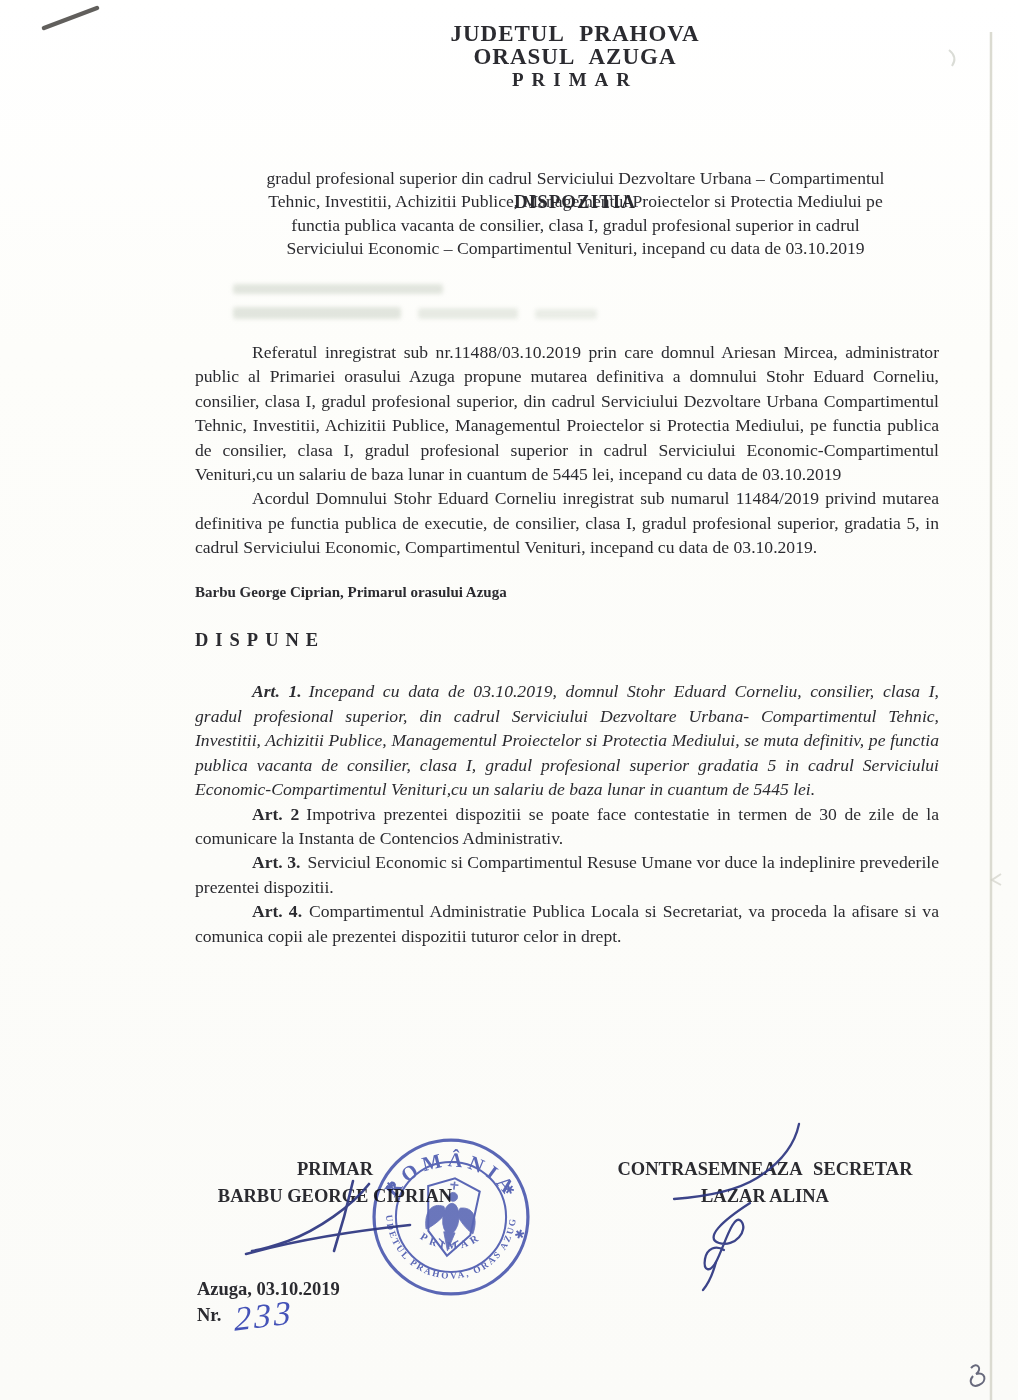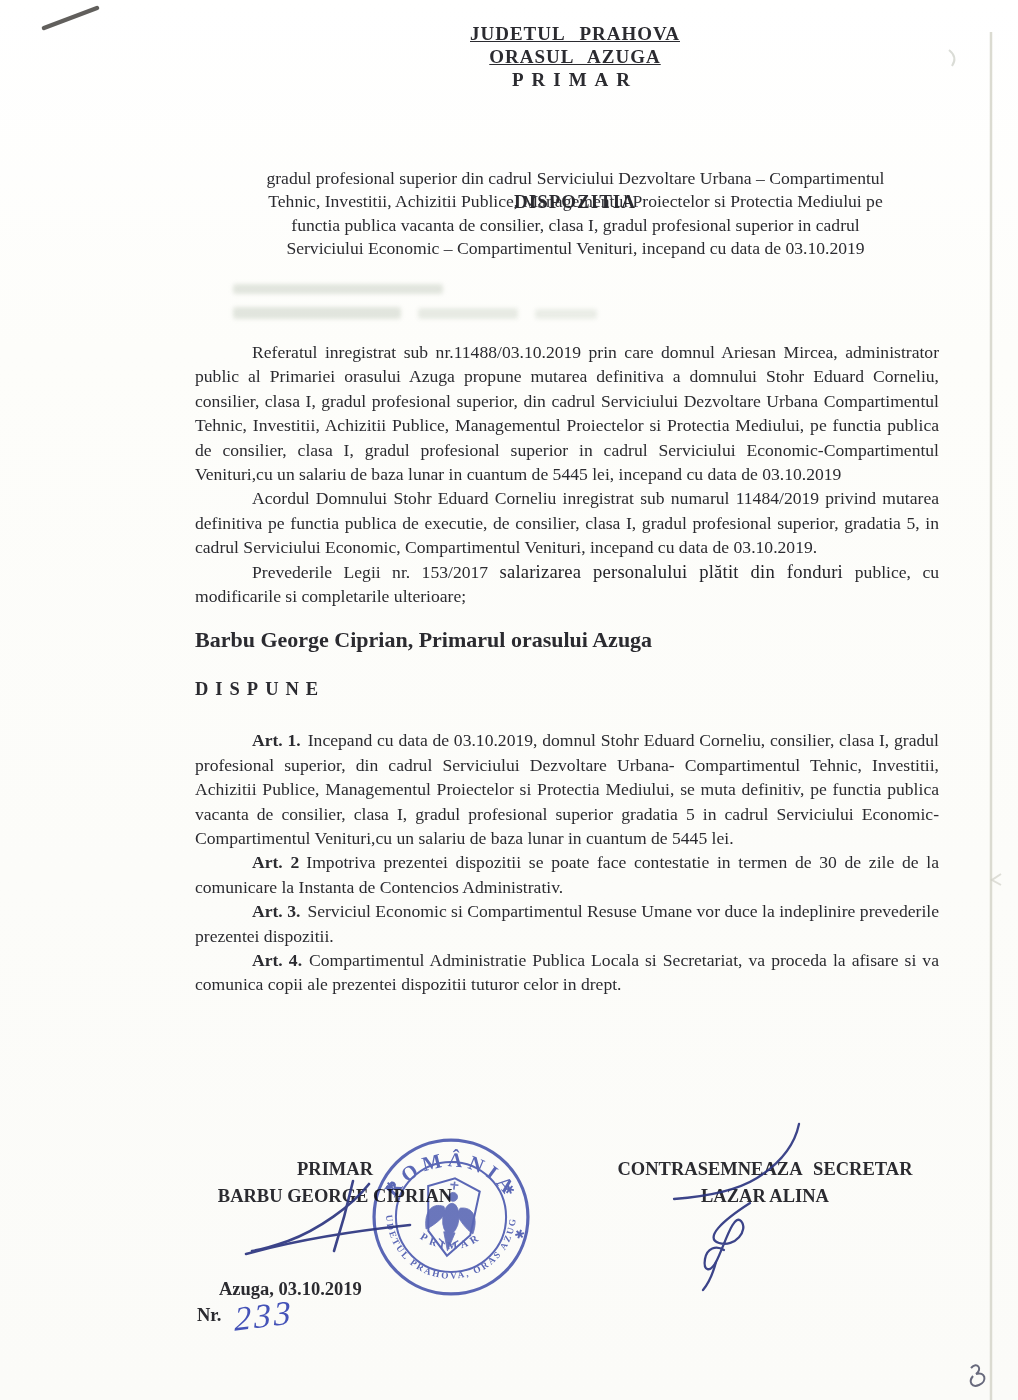--- a/index.html
+++ b/index.html
@@ -5,41 +5,41 @@
   html,body{margin:0;padding:0;background:#ffffff;}
   .page{
     position:relative;width:1018px;height:1400px;overflow:hidden;
     background:linear-gradient(180deg,#ffffff 0%,#fdfdfa 25%,#fbfbf8 100%);
     font-family:"Liberation Serif","DejaVu Serif",serif;
     color:#2b2b30;
   }
   
   .header{position:absolute;top:22px;left:195px;width:760px;text-align:center;font-weight:bold;}
   .header .country{font-size:19px;letter-spacing:7px;line-height:24px;}
-  .header .county,.header .city{font-size:19px;letter-spacing:1px;word-spacing:9px;line-height:23px;text-decoration:underline;}
+  .header .county,.header .city{font-size:23px;letter-spacing:1px;word-spacing:9px;line-height:23px;}
   .header .office{font-size:19px;letter-spacing:8px;line-height:24px;}
   .title-block{position:absolute;top:143px;left:195px;width:760px;text-align:center;margin-top:48px;}
   .doc-title{font-size:19px;font-weight:bold;letter-spacing:1px;}
   .subtitle{position:absolute;top:167px;left:178px;width:795px;text-align:center;font-size:17.6px;line-height:23.4px;}
   
   .ghost{position:absolute;background:rgba(148,162,140,0.26);filter:blur(2.2px);border-radius:3px;}
   
   .body-flow{position:absolute;top:322px;left:195px;width:744px;font-size:17.6px;line-height:24.4px;margin-top:18px;}
   .body-flow p{margin:0;text-align:justify;text-indent:57px;}
   .emph-seg{font-size:18.6px;letter-spacing:0.2px;color:#232329;}
-  .issuer{margin-top:20px !important;font-weight:bold;text-align:center;text-indent:0 !important;font-size:22px;}
+  .issuer{margin-top:20px !important;font-weight:bold;text-align:center;text-indent:0 !important;font-size:15px;}
   .dispune{margin-top:24px !important;text-align:center;text-indent:0 !important;font-weight:bold;font-size:18.5px;letter-spacing:7px;}
-  .articles p.first{margin-top:27px !important;}
+  .articles p.first{margin-top:27px !important;font-style:italic;}
   .art-label{font-weight:bold;margin-right:7px;}
   
   .sig-left{position:absolute;top:1156px;left:195px;width:280px;text-align:center;font-weight:bold;font-size:18.5px;line-height:27px;}
   .sig-right{position:absolute;top:1156px;left:595px;width:340px;text-align:center;font-weight:bold;font-size:18.5px;line-height:27px;}
   .sig-right .role{word-spacing:7px;}
   
-  .footer-place{position:absolute;top:1279px;left:197px;font-weight:bold;font-size:18.5px;margin-left:22px;}
+  .footer-place{position:absolute;top:1279px;left:197px;font-weight:bold;font-size:18.5px;}
   .footer-nr{position:absolute;top:1297px;left:197px;font-weight:bold;font-size:18.5px;}
   .hand-number{
     display:inline-block;font-style:italic;font-weight:normal;
     font-size:34px;letter-spacing:3px;transform:rotate(-7deg) skewX(-6deg);
     margin-left:12px;vertical-align:-6px;
   }
   .stamp-wrap{position:absolute;left:370px;top:1136px;width:162px;height:162px;opacity:.82;mix-blend-mode:multiply;}
   .ink-overlay{position:absolute;left:0;top:0;pointer-events:none;z-index:6;}
 </style>
 </head>
@@ -89,21 +89,20 @@
   </div>
 
   <div class="ghost" style="left:233px;top:284px;width:210px;height:10px;"></div>
   <div class="ghost" style="left:233px;top:307px;width:168px;height:12px;"></div>
   <div class="ghost" style="left:418px;top:308px;width:100px;height:11px;opacity:.8;"></div>
   <div class="ghost" style="left:535px;top:309px;width:62px;height:10px;opacity:.7;"></div>
 
   <div class="body-flow">
     <p>Referatul inregistrat sub nr.11488/03.10.2019 prin care domnul Ariesan Mircea, administrator public al Primariei orasului Azuga propune mutarea definitiva a domnului Stohr Eduard Corneliu, consilier, clasa I, gradul profesional superior, din cadrul Serviciului Dezvoltare Urbana Compartimentul Tehnic, Investitii, Achizitii Publice, Managementul Proiectelor si Protectia Mediului, pe functia publica de consilier, clasa I, gradul profesional superior in cadrul Serviciului Economic-Compartimentul Venituri,cu un salariu de baza lunar in cuantum de 5445 lei, incepand cu data de 03.10.2019</p>
     <p>Acordul Domnului Stohr Eduard Corneliu inregistrat sub numarul 11484/2019 privind mutarea definitiva pe functia publica de executie, de consilier, clasa I, gradul profesional superior, gradatia 5, in cadrul Serviciului Economic, Compartimentul Venituri, incepand cu data de 03.10.2019.</p>
-    <p><span>Prevederile Legii nr. 153/2017 </span><span class="emph-seg">salarizarea personalului plătit din fonduri </span><span>publice, cu modificarile si completarile ulterioare;</span></p>
 
     <p class="issuer">Barbu George Ciprian, Primarul orasului Azuga</p>
     <p class="dispune">DISPUNE</p>
 
     <div class="articles">
       <p class="first"><b class="art-label">Art. 1.</b><span>Incepand cu data de 03.10.2019, domnul Stohr Eduard Corneliu, consilier, clasa I, gradul profesional superior, din cadrul Serviciului Dezvoltare Urbana- Compartimentul Tehnic, Investitii, Achizitii Publice, Managementul Proiectelor si Protectia Mediului, se muta definitiv, pe functia publica vacanta de consilier, clasa I, gradul profesional superior gradatia 5 in cadrul Serviciului Economic-Compartimentul Venituri,cu un salariu de baza lunar in cuantum de 5445 lei.</span></p>
       <p><b class="art-label">Art. 2</b><span>Impotriva prezentei dispozitii se poate face contestatie in termen de 30 de zile de la comunicare la Instanta de Contencios Administrativ.</span></p>
       <p><b class="art-label">Art. 3.</b><span>Serviciul Economic si Compartimentul Resuse Umane vor duce la indeplinire prevederile prezentei dispozitii.</span></p>
       <p><b class="art-label">Art. 4.</b><span>Compartimentul Administratie Publica Locala si Secretariat, va proceda la afisare si va comunica copii ale prezentei dispozitii tuturor celor in drept.</span></p>
     </div>

